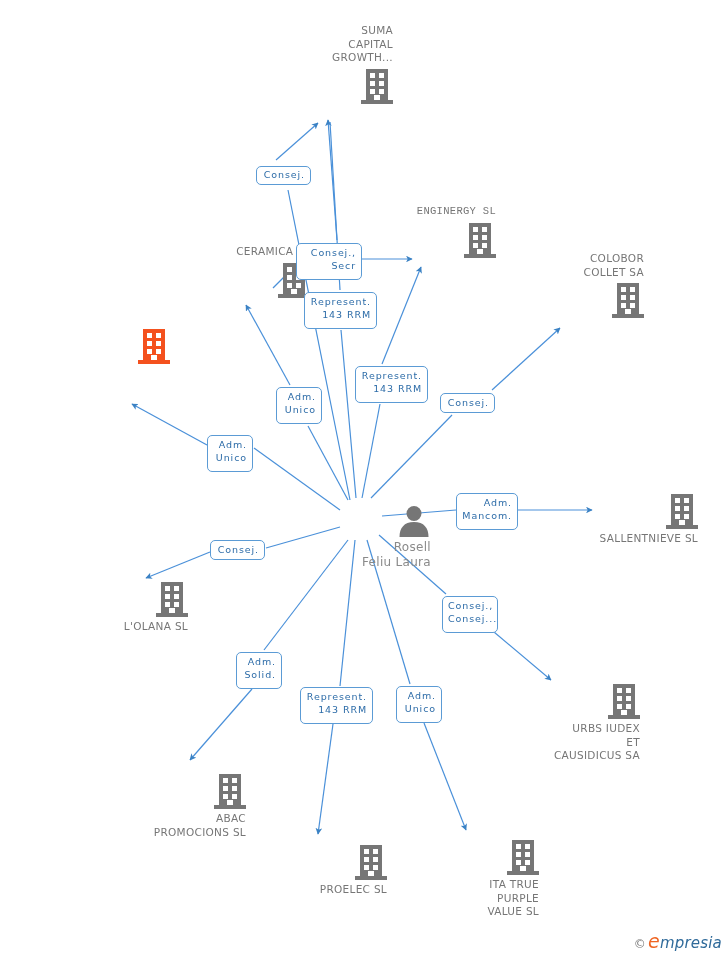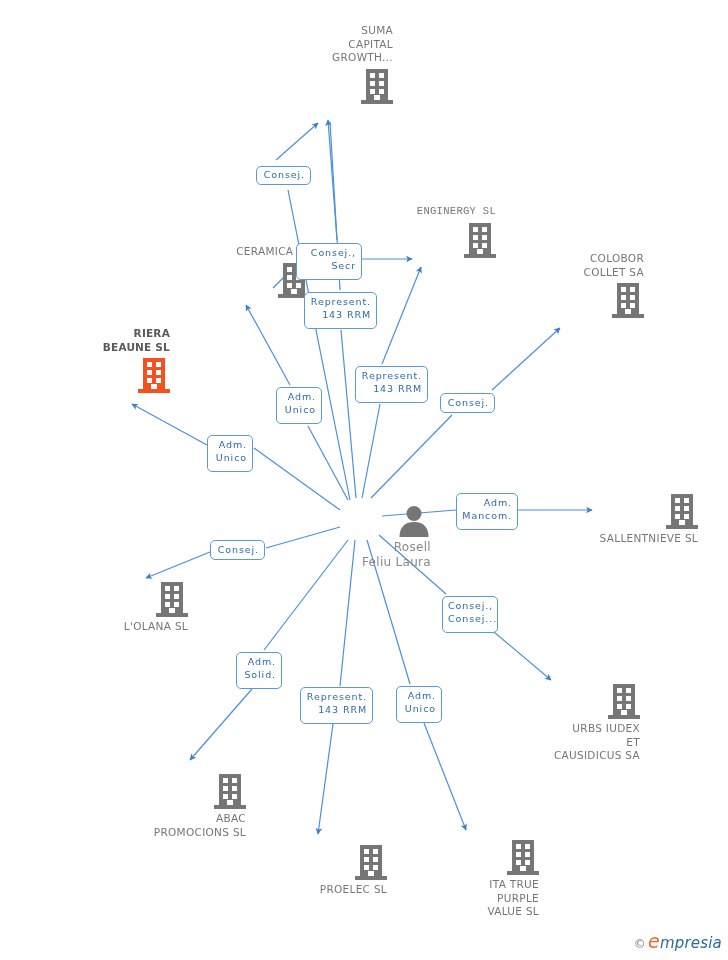--- a/index.html
+++ b/index.html
@@ -239,22 +239,20 @@
             <rect x="18" y="14" width="5" height="5"></rect>
         <rect x="9" y="22" width="5" height="5"></rect>
             <rect x="18" y="22" width="5" height="5"></rect>
         <rect x="13" y="28" width="6" height="5"></rect>
       </g>
         </svg>
     </span>
   </div>
 
   <div class="node above highlight" style="left:100px; top:327px;">
-    <span class="caption">RIERA
-BEAUNE SL</span>
     <span class="glyph">
       <svg width="32" height="38" viewBox="0 0 32 38">
           <g fill="#f4511e">
         <rect x="5" y="2" width="22" height="31"></rect>
         <rect x="0" y="33" width="32" height="4"></rect>
       </g>
           <g fill="#ffffff">
         <rect x="9" y="6" width="5" height="5"></rect>
             <rect x="18" y="6" width="5" height="5"></rect>
         <rect x="9" y="14" width="5" height="5"></rect>

